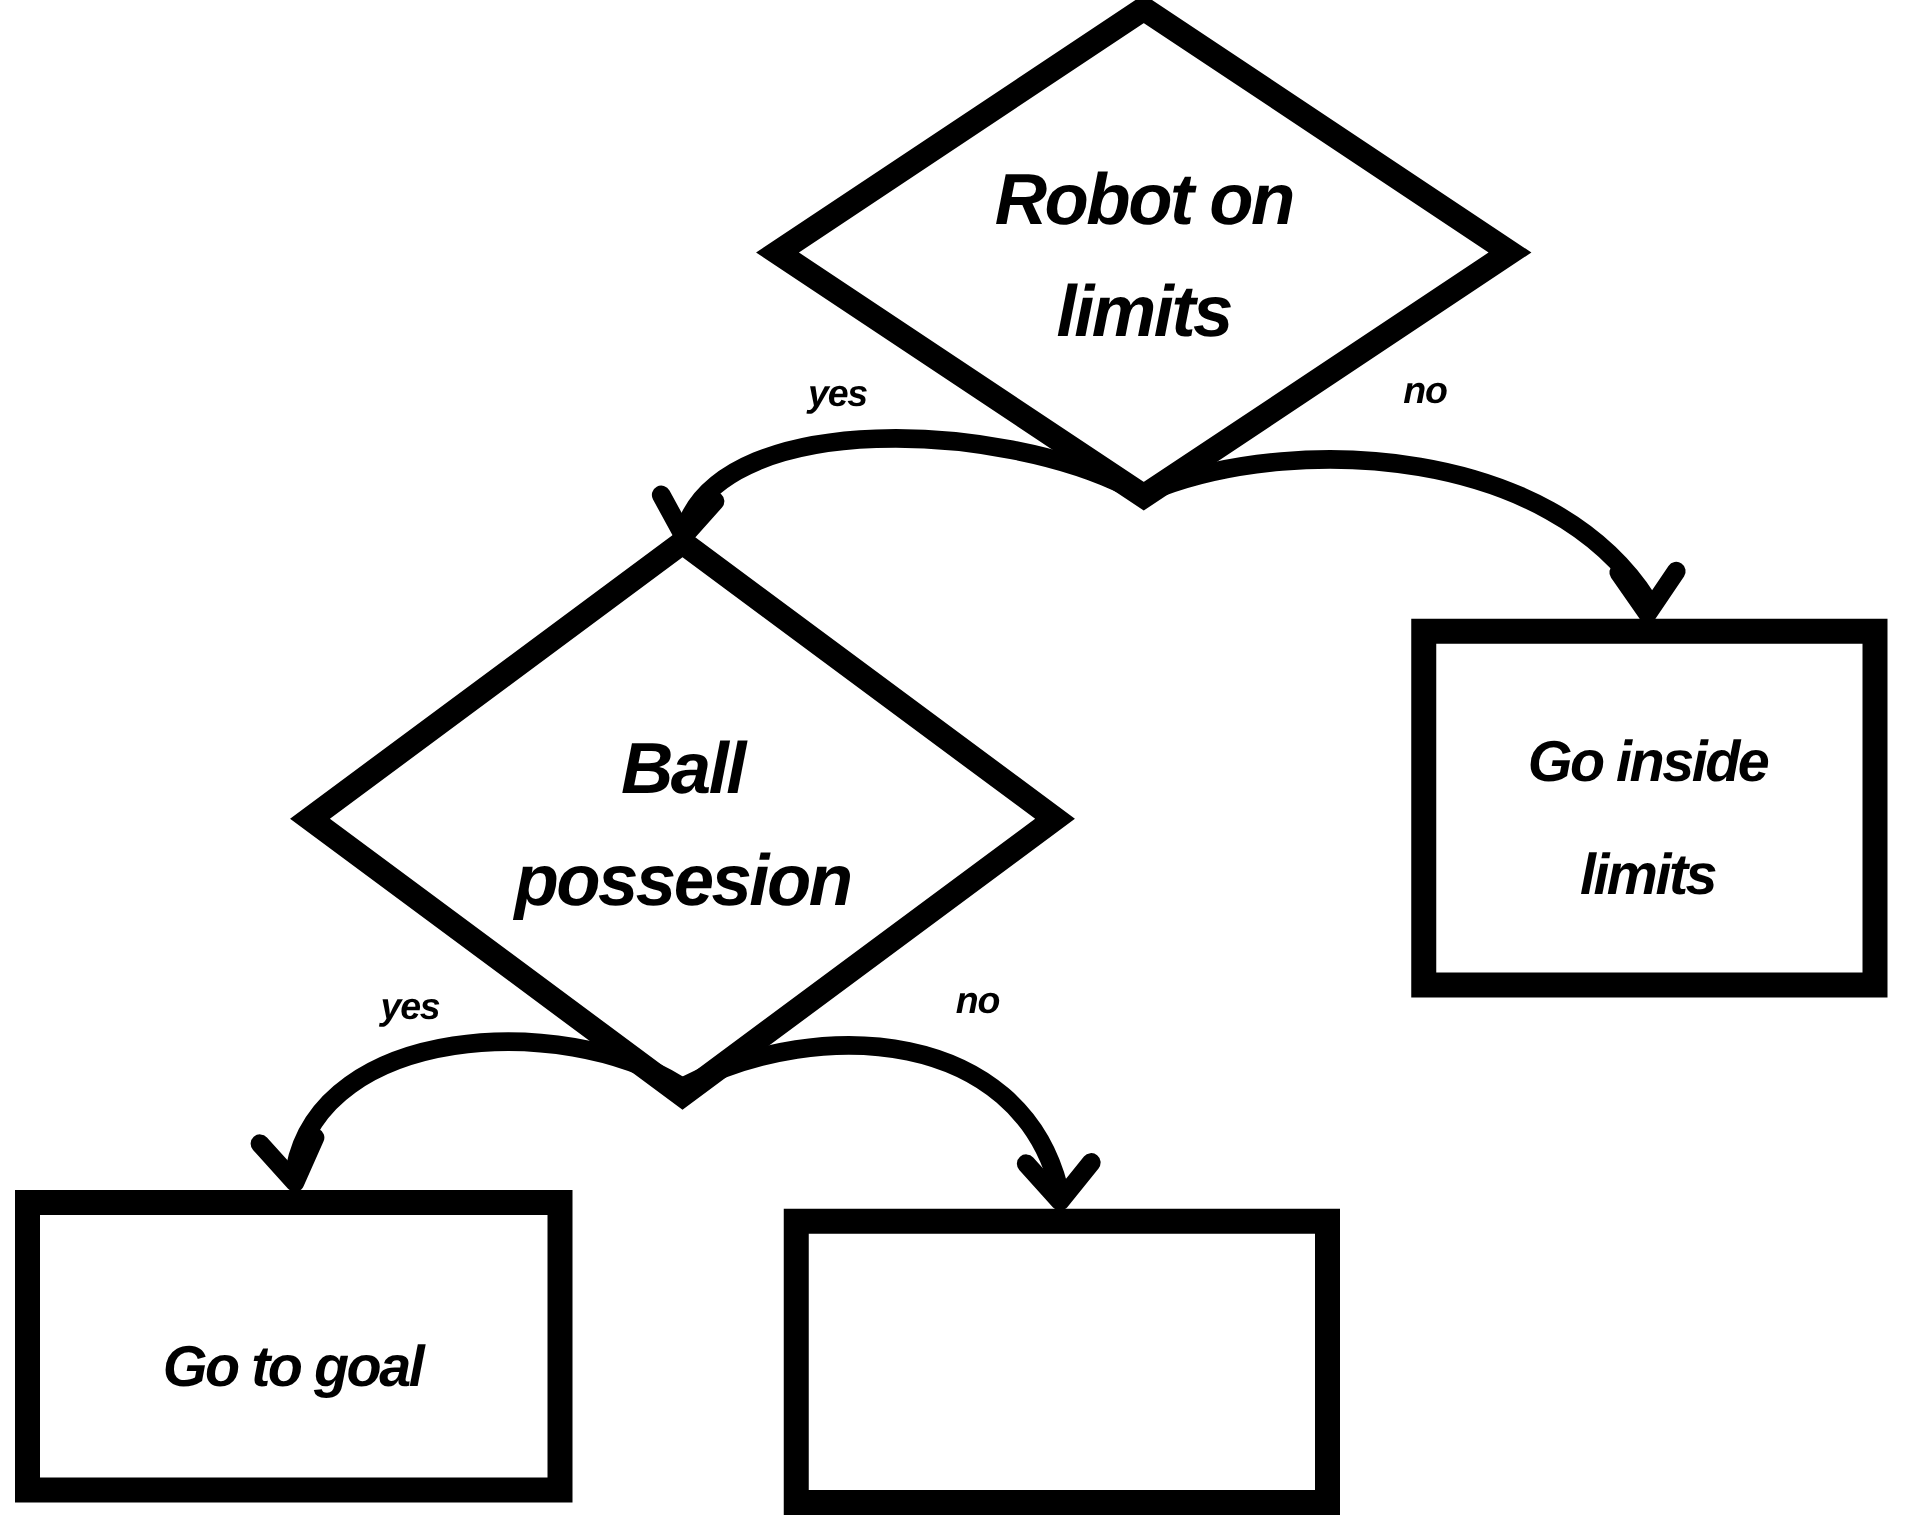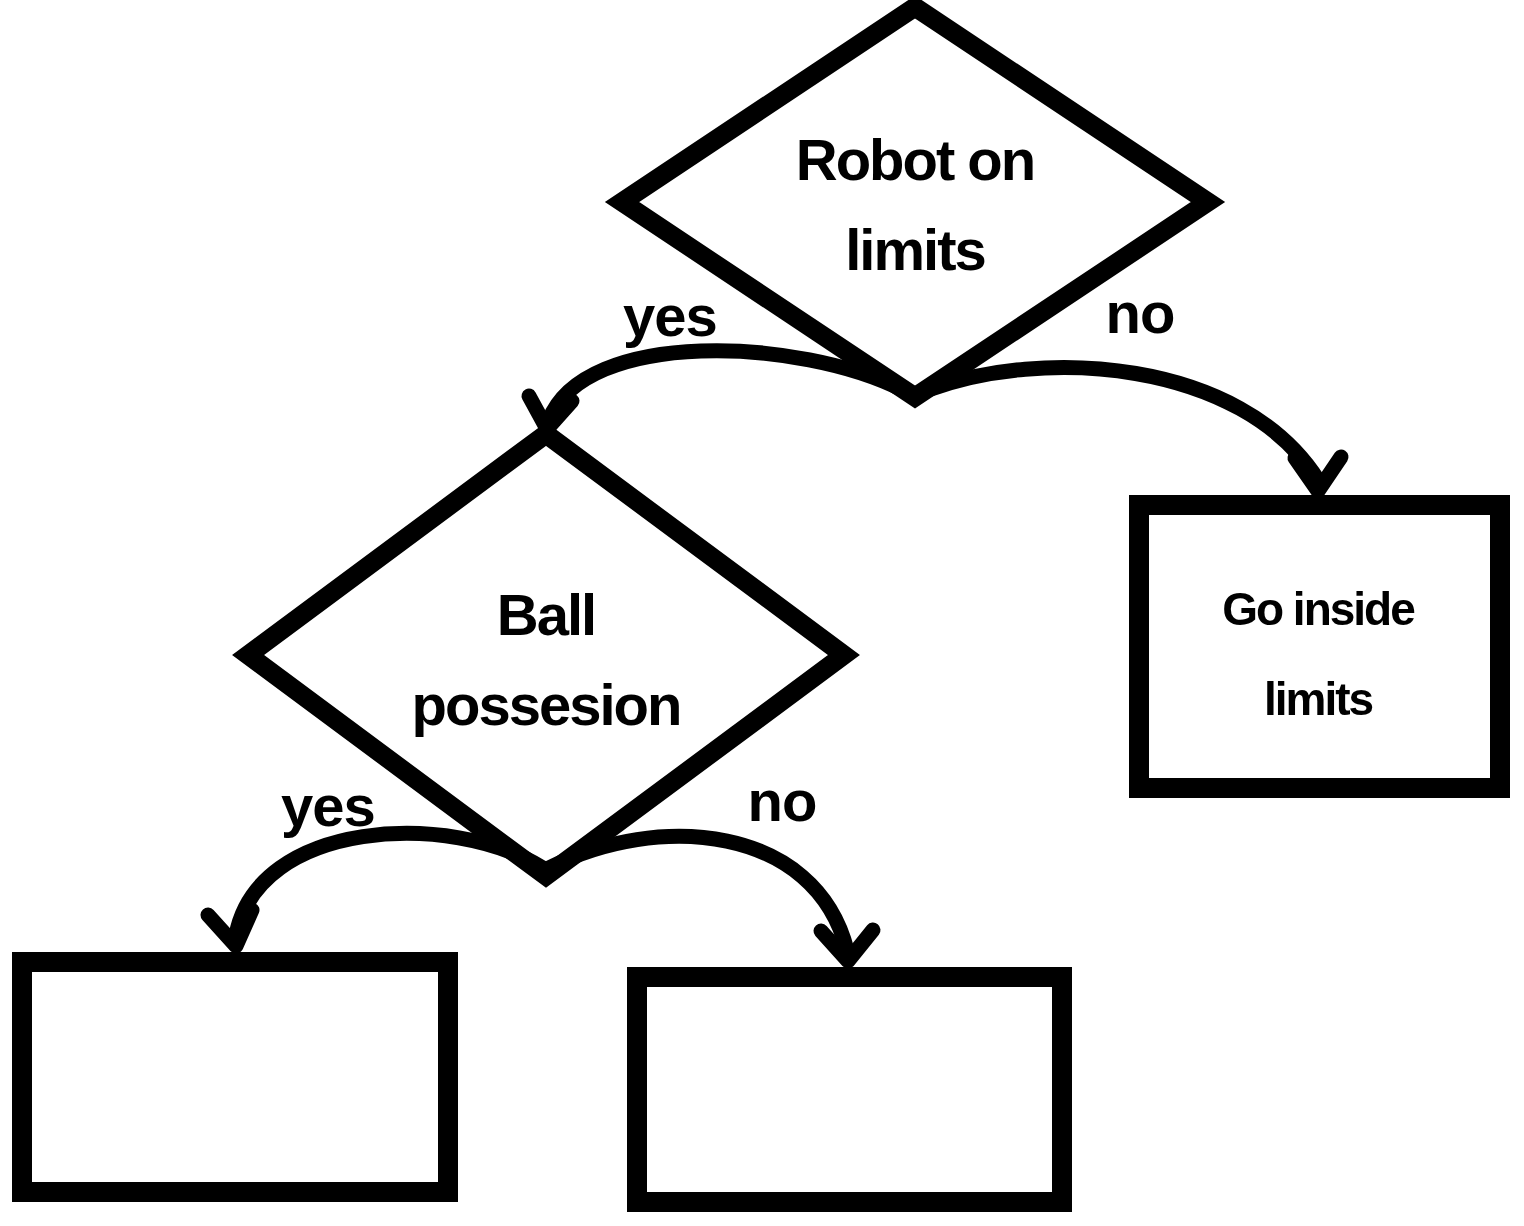--- a/index.html
+++ b/index.html
@@ -7,20 +7,21 @@
     padding: 0;
     background: #ffffff;
   }
   .canvas {
     position: relative;
     width: 1524px;
     height: 1226px;
     background: #ffffff;
     overflow: hidden;
     font-family: "Liberation Sans", "DejaVu Sans", sans-serif;
+    font-style: italic;
   }
   .canvas svg {
     position: absolute;
     left: 0;
     top: 0;
   }
   .label {
     position: absolute;
     transform: translate(-50%, -50%);
     color: #000000;
@@ -31,21 +32,21 @@
   }
   .node-label {
     font-size: 58px;
     line-height: 90px;
   }
   .box-label {
     font-size: 46px;
     line-height: 90px;
   }
   .edge-label {
-    font-size: 58px;
+    font-size: 30px;
     line-height: 46px;
     letter-spacing: -1px;
   }
 </style>
 </head>
 <body>
 
 <div class="canvas">
 
   <svg width="1524" height="1226" viewBox="0 0 1524 1226">
@@ -70,20 +71,21 @@
 
   <div class="label node-label" style="left:915px; top:205px;">Robot on
 limits</div>
 
   <div class="label node-label" style="left:546px; top:660px;">Ball
 possesion</div>
 
   <div class="label box-label" style="left:1318px; top:654px;">Go inside
 limits</div>
 
+  <div class="label box-label" style="left:234px; top:1093px;">Go to goal</div>
 
 
   <div class="label edge-label" style="left:670px; top:316px;">yes</div>
 
   <div class="label edge-label" style="left:1140px; top:313px;">no</div>
 
   <div class="label edge-label" style="left:328px; top:806px;">yes</div>
 
   <div class="label edge-label" style="left:782px; top:801px;">no</div>
 

